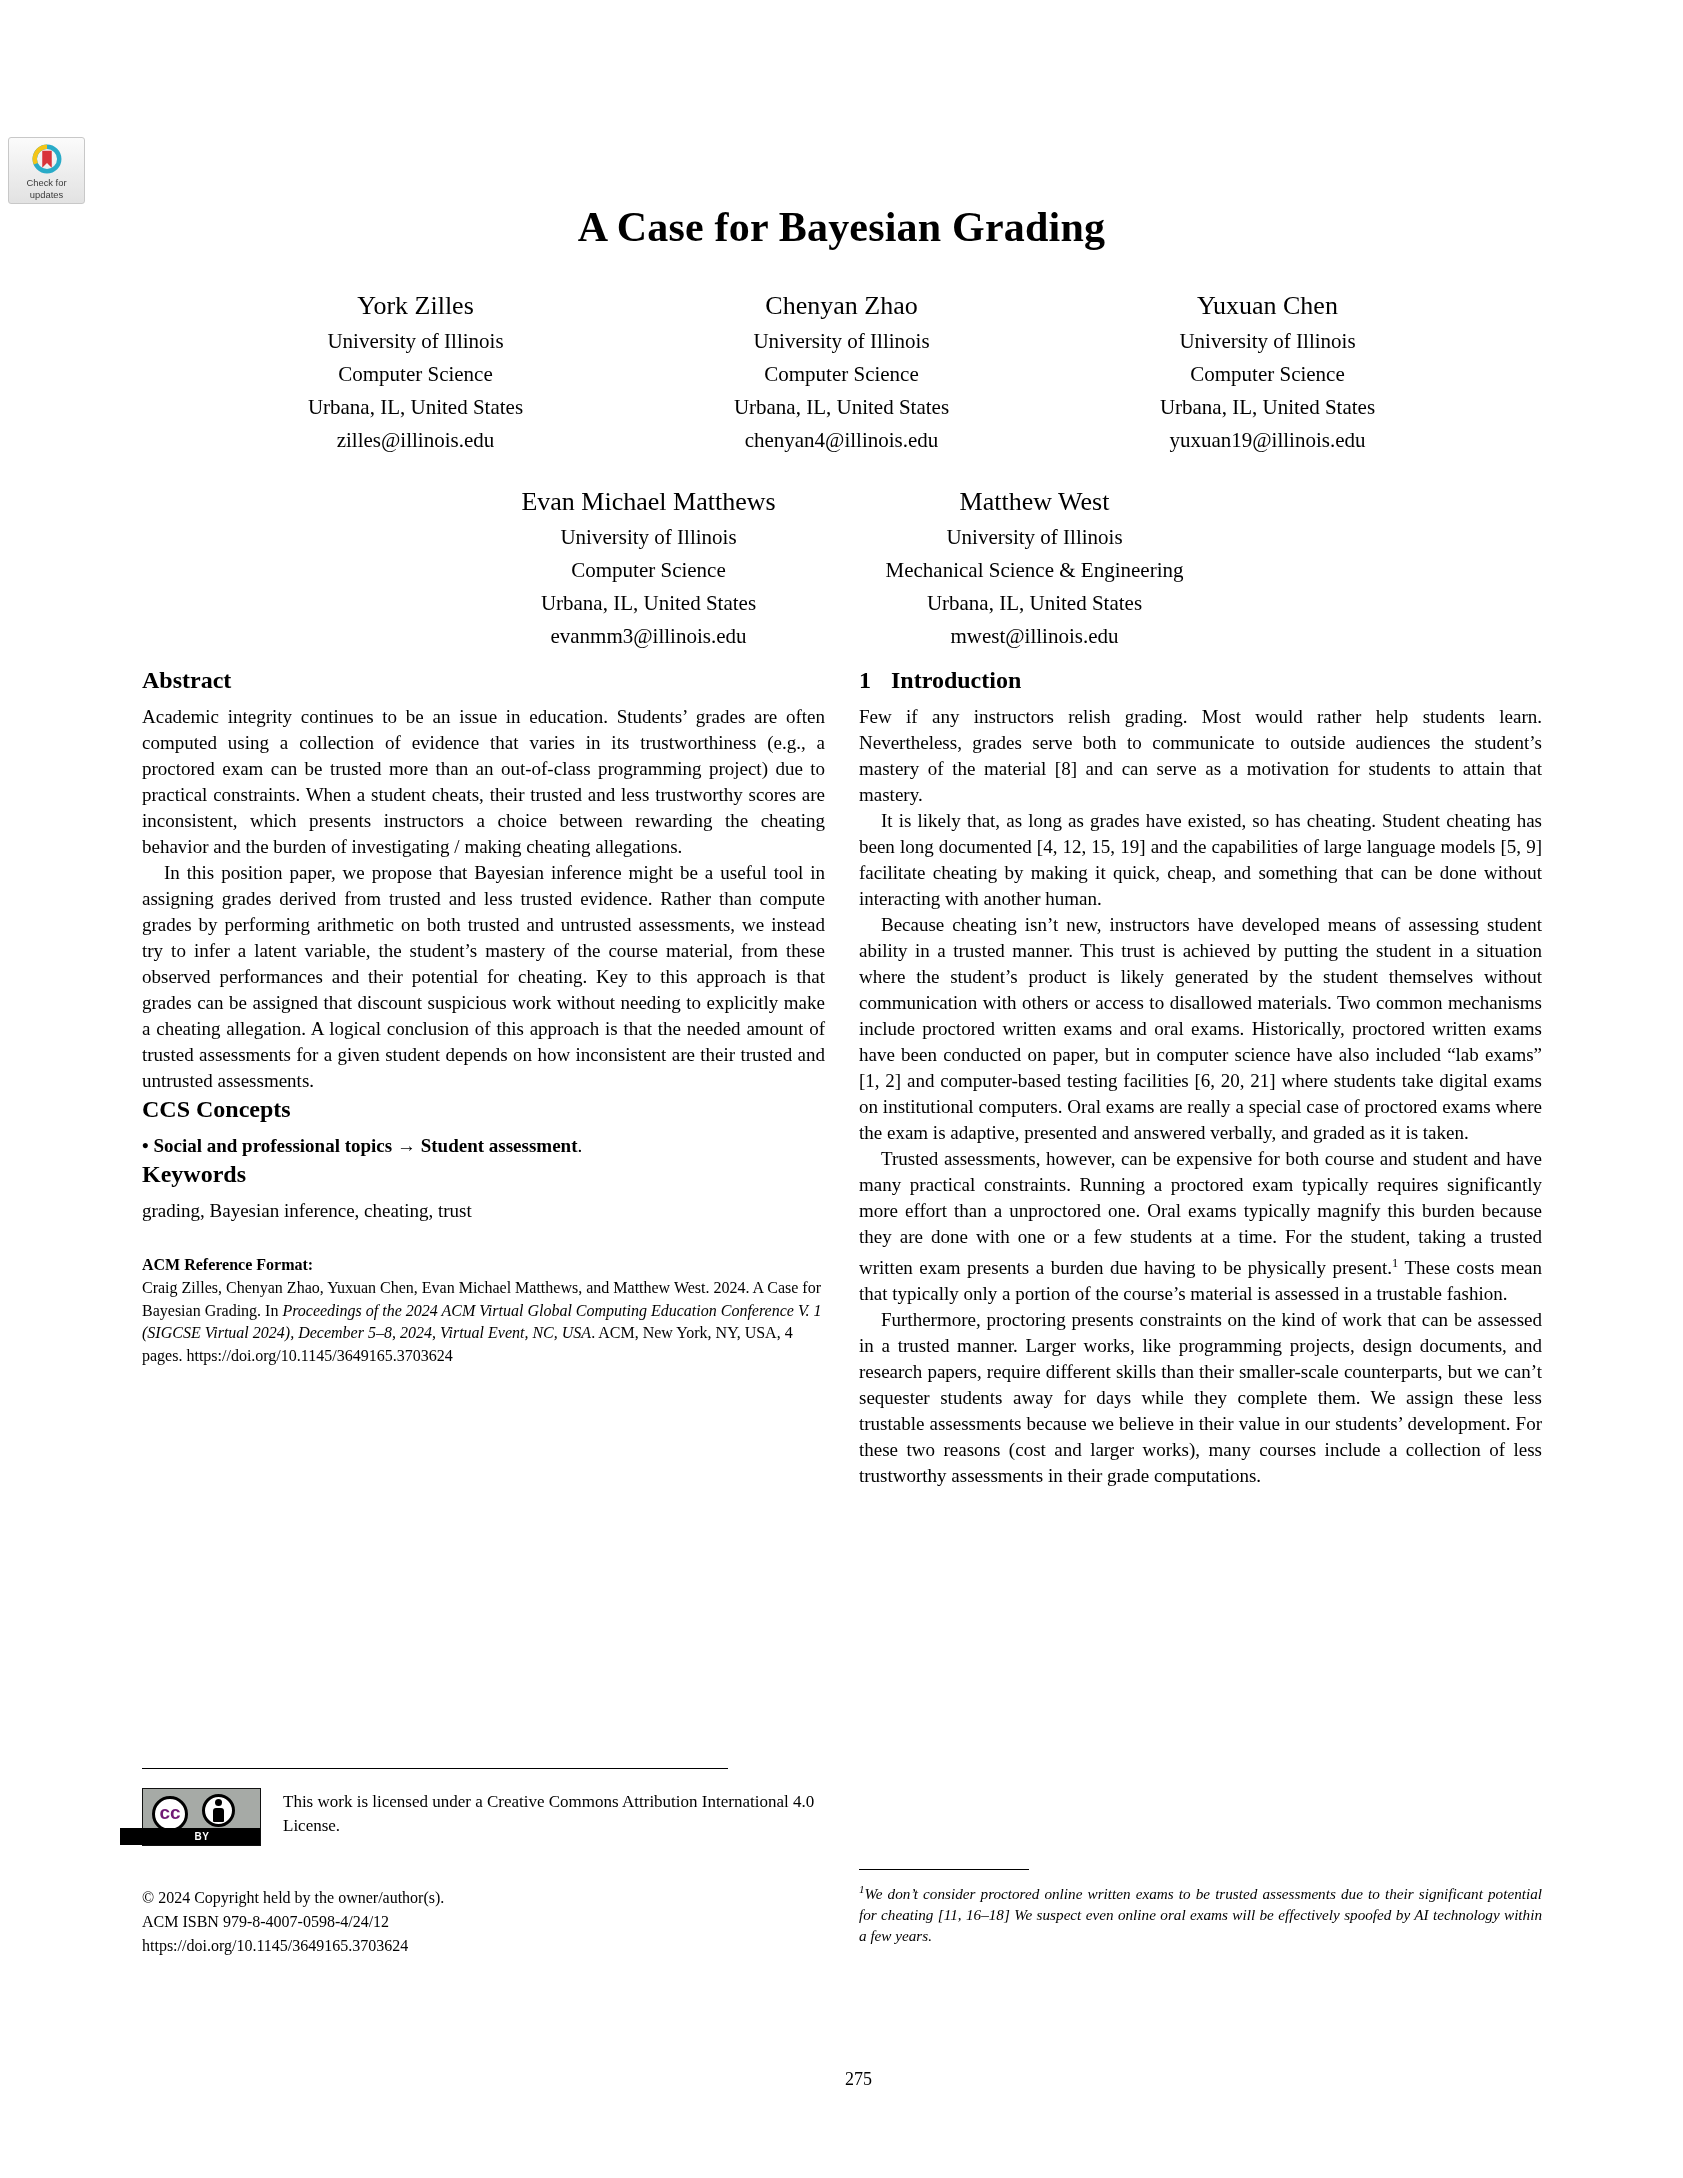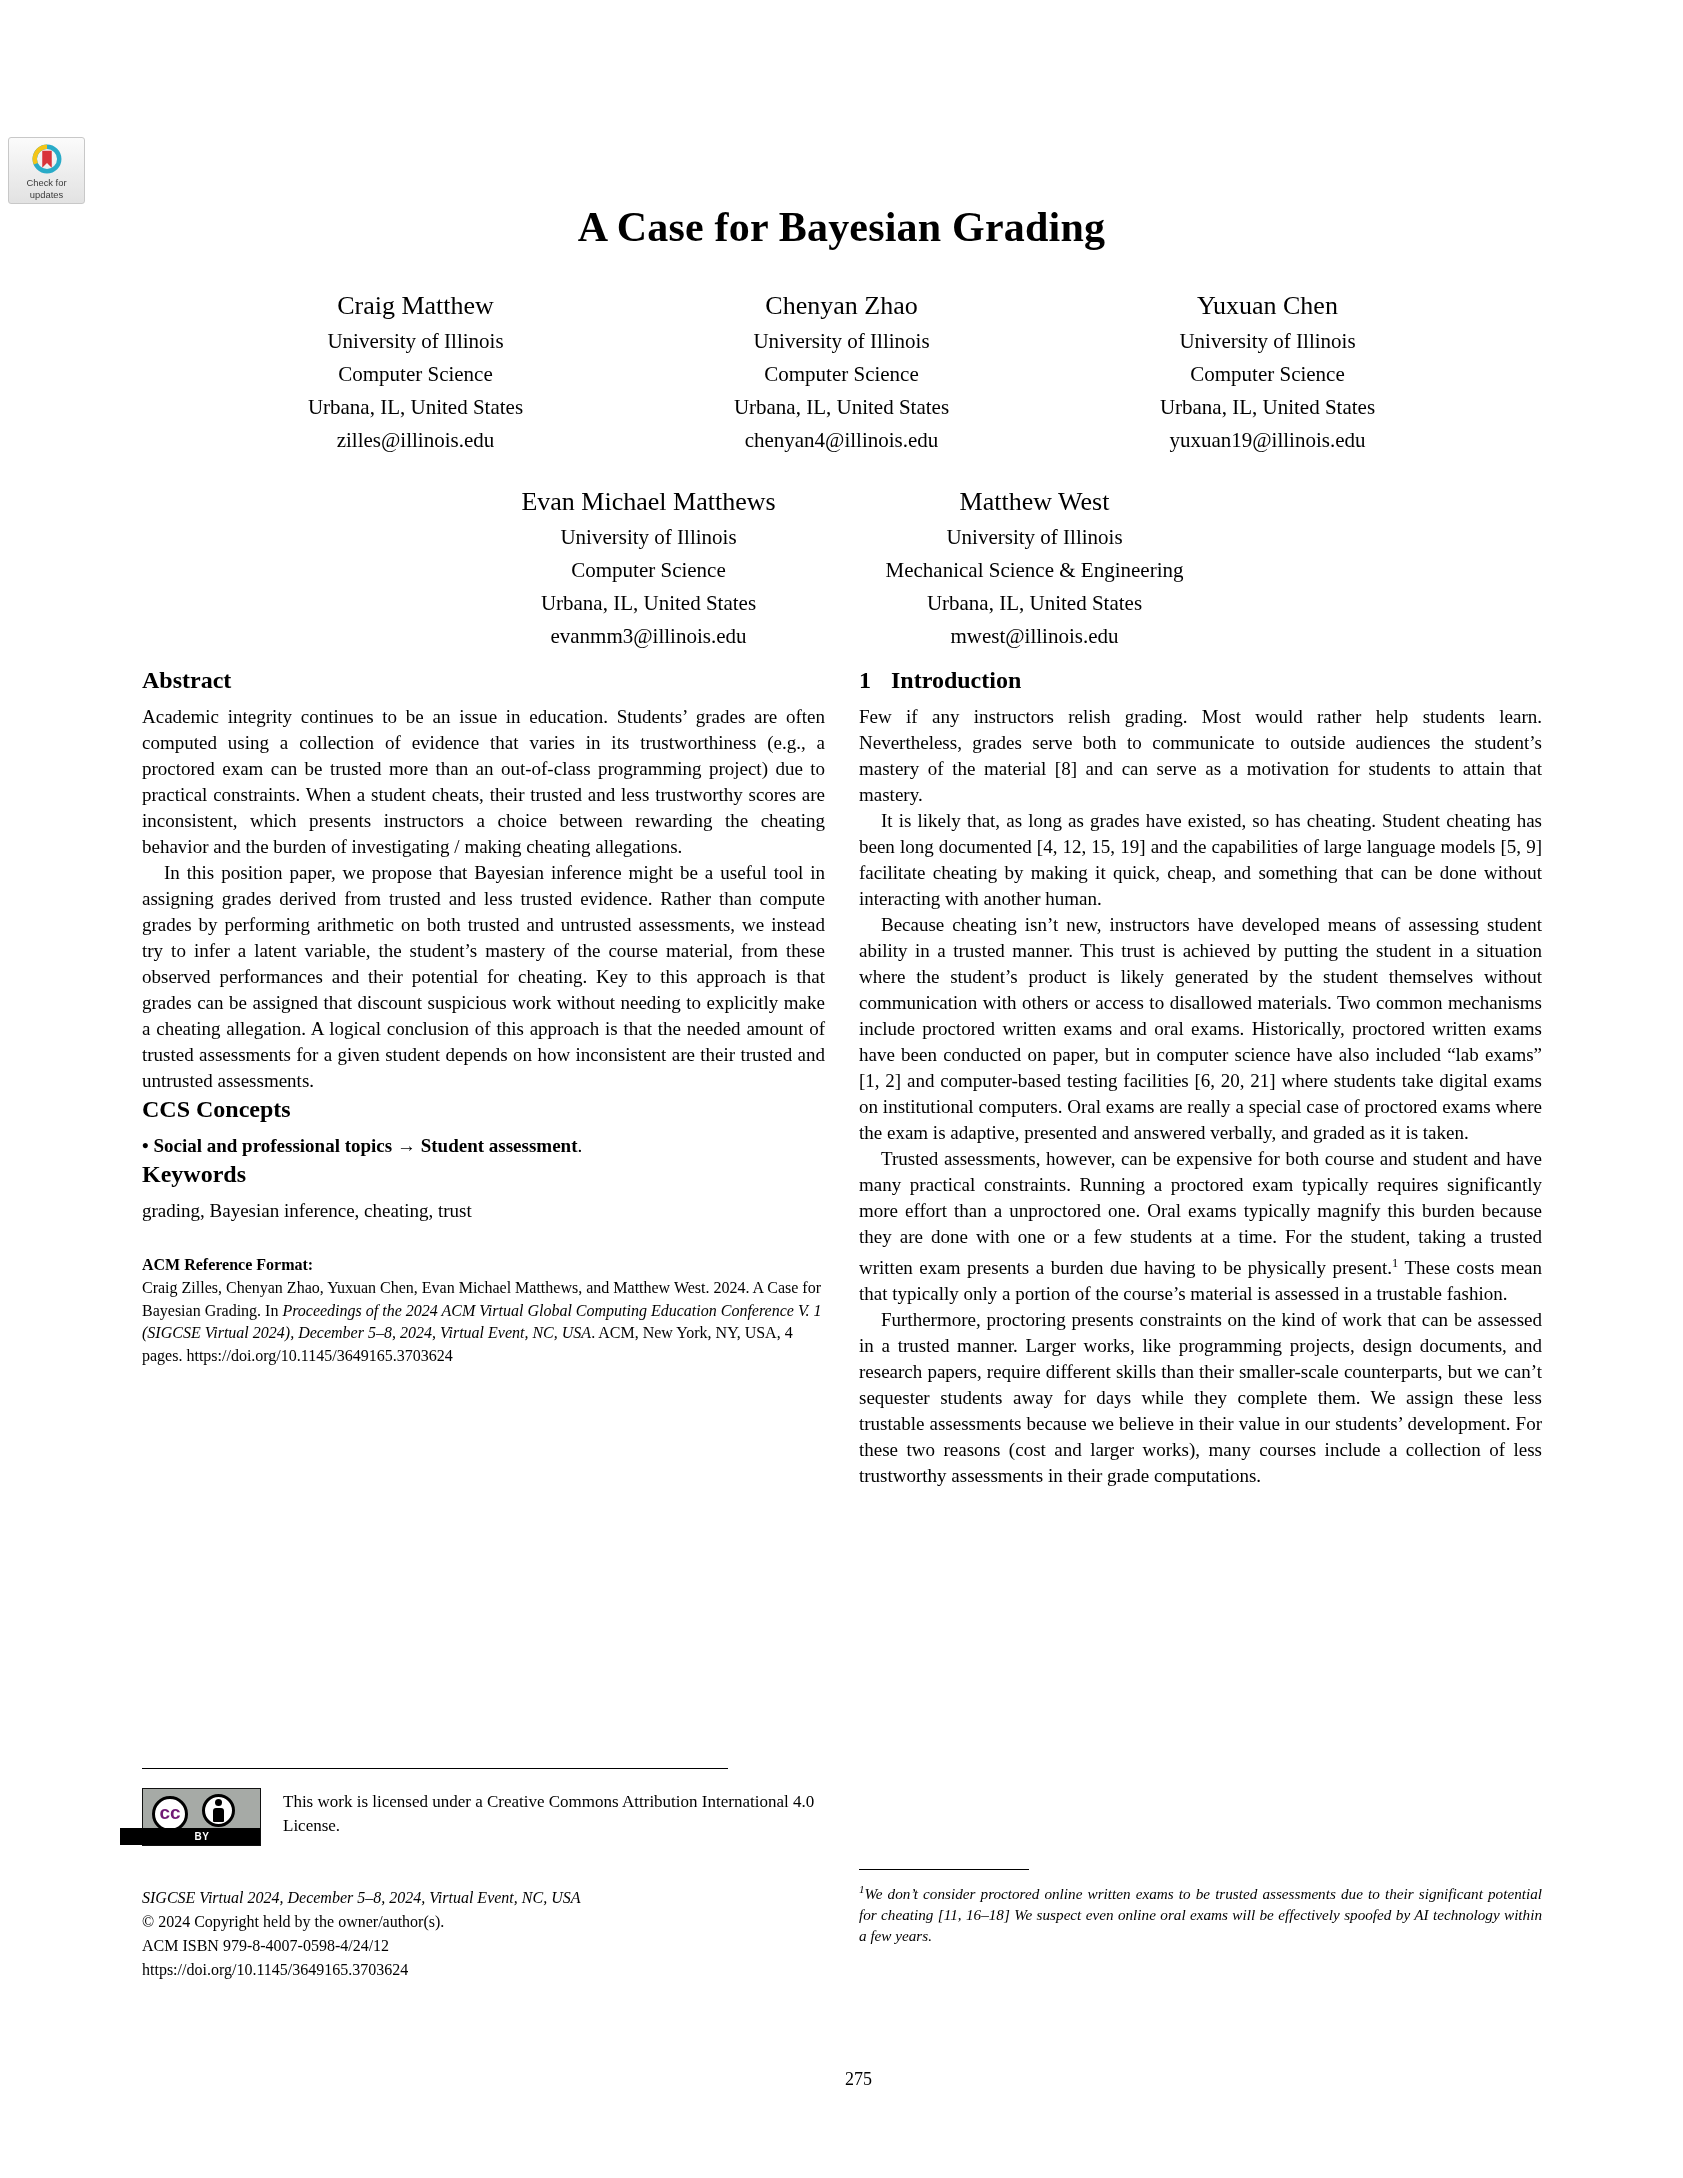--- a/index.html
+++ b/index.html
@@ -289,21 +289,21 @@
       <path d="M 36 26 L 64 26 L 64 76 L 50 62 L 36 76 Z" fill="#d9343a"></path>
     </svg>
     <div class="crossmark-label">Check for</div>
     <div class="crossmark-label">updates</div>
   </div>
 
   <div class="title">A Case for Bayesian Grading</div>
 
   <div class="authors-row authors-row-1">
     <div class="author">
-      <div class="author-name">Craig Matthew</div>
+      <div class="author-name">York Zilles</div>
       <div class="author-line">University of Illinois</div>
       <div class="author-line">Computer Science</div>
       <div class="author-line">Urbana, IL, United States</div>
       <div class="author-line">zilles@illinois.edu</div>
     </div>
     <div class="author">
       <div class="author-name">Chenyan Zhao</div>
       <div class="author-line">University of Illinois</div>
       <div class="author-line">Computer Science</div>
       <div class="author-line">Urbana, IL, United States</div>
@@ -359,21 +359,20 @@
       <div class="cc-glyph cc">cc</div>
       <div class="cc-circle two"></div>
       <div class="person-dot"></div>
       <div class="person-body"></div>
       <div class="bylabel">BY</div>
     </div>
     <div class="license-text">This work is licensed under a Creative Commons Attribution International 4.0 License.</div>
   </div>
 
   <div class="copyright">
-    <div class="venue">SIGCSE Virtual 2024, December 5–8, 2024, Virtual Event, NC, USA</div>
     <div>© 2024 Copyright held by the owner/author(s).</div>
     <div>ACM ISBN 979-8-4007-0598-4/24/12</div>
     <div>https://doi.org/10.1145/3649165.3703624</div>
   </div>
 
   <div class="col col-right">
     <h2 class="sec"><span class="secnum">1</span><span>Introduction</span></h2>
     <p class="para">Few if any instructors relish grading. Most would rather help students learn. Nevertheless, grades serve both to communicate to outside audiences the student’s mastery of the material [8] and can serve as a motivation for students to attain that mastery.</p>
     <p class="para indent">It is likely that, as long as grades have existed, so has cheating. Student cheating has been long documented [4, 12, 15, 19] and the capabilities of large language models [5, 9] facilitate cheating by making it quick, cheap, and something that can be done without interacting with another human.</p>
     <p class="para indent">Because cheating isn’t new, instructors have developed means of assessing student ability in a trusted manner. This trust is achieved by putting the student in a situation where the student’s product is likely generated by the student themselves without communication with others or access to disallowed materials. Two common mechanisms include proctored written exams and oral exams. Historically, proctored written exams have been conducted on paper, but in computer science have also included “lab exams” [1, 2] and computer-based testing facilities [6, 20, 21] where students take digital exams on institutional computers. Oral exams are really a special case of proctored exams where the exam is adaptive, presented and answered verbally, and graded as it is taken.</p>

